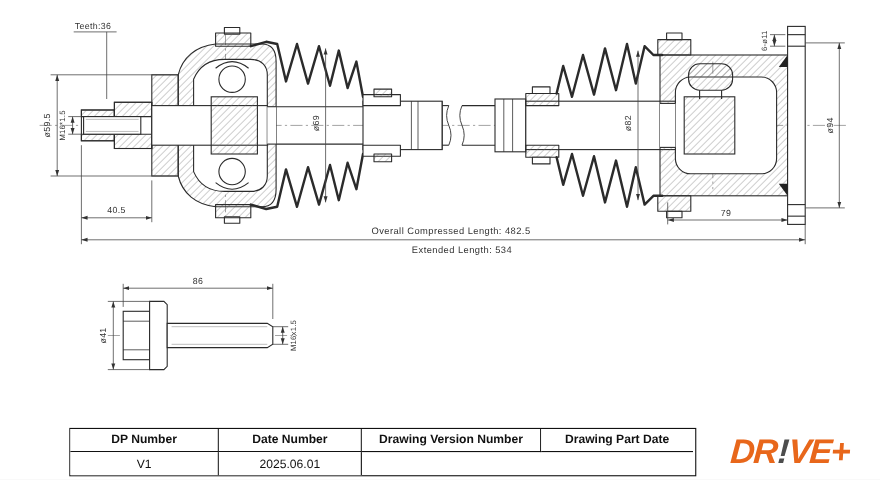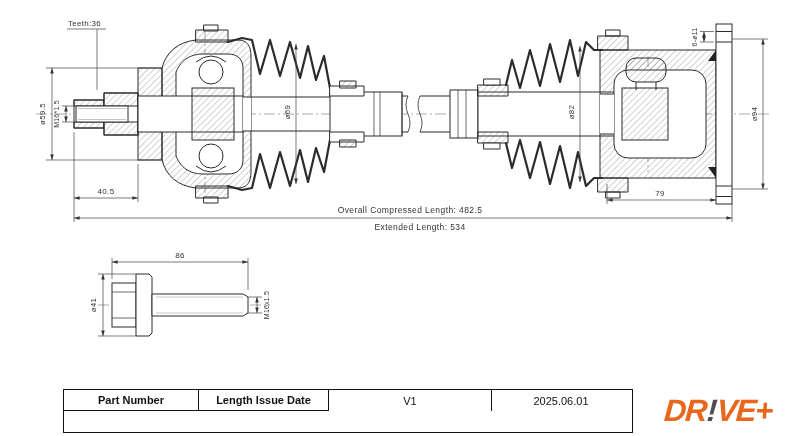--- a/index.html
+++ b/index.html
@@ -261,22 +261,24 @@
     </g>
   </g>
   <g>
     <text x="180" y="258" class="dimtxt" text-anchor="middle">86</text>
     <text x="96" y="305" class="dimtxt" text-anchor="middle" transform="rotate(-90 96 305)">ø41</text>
     <text x="269" y="305" class="dimtxt-sm" text-anchor="middle" transform="rotate(-90 269 305)">M16x1.5</text>
   </g>
 </svg>
 
 <div id="titleblock">
-  <div class="cell hdr">Part Number</div>
-  <div class="cell hdr">Length Issue Date</div>
+  <div class="cell hdr">DP Number</div>
+  <div class="cell hdr">Date Number</div>
+  <div class="cell hdr">Drawing Version Number</div>
+  <div class="cell hdr">Drawing Part Date</div>
   <div class="cell val">V1</div>
   <div class="cell val">2025.06.01</div>
 </div>
 
 <div id="logo">
   <span class="orange">DR</span>
   <span class="bang">!</span>
   <span class="orange">VE+</span>
 </div>
 

